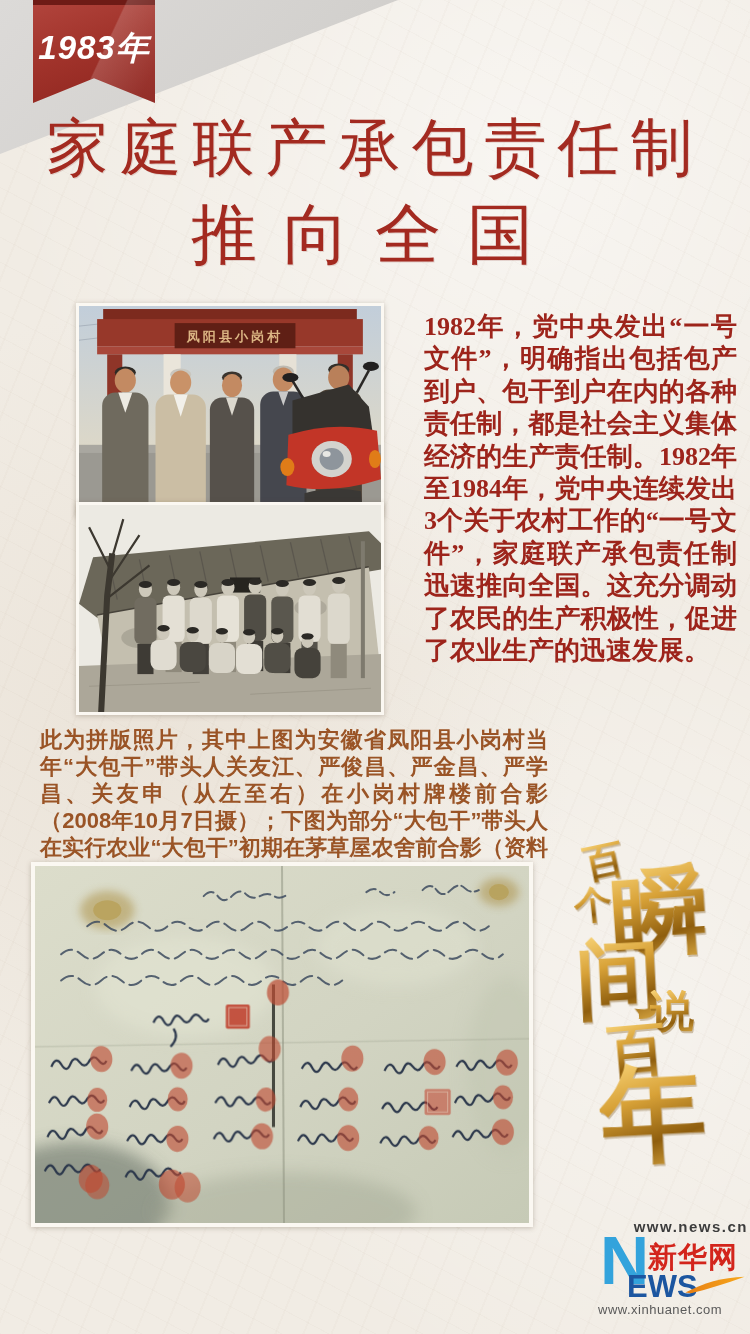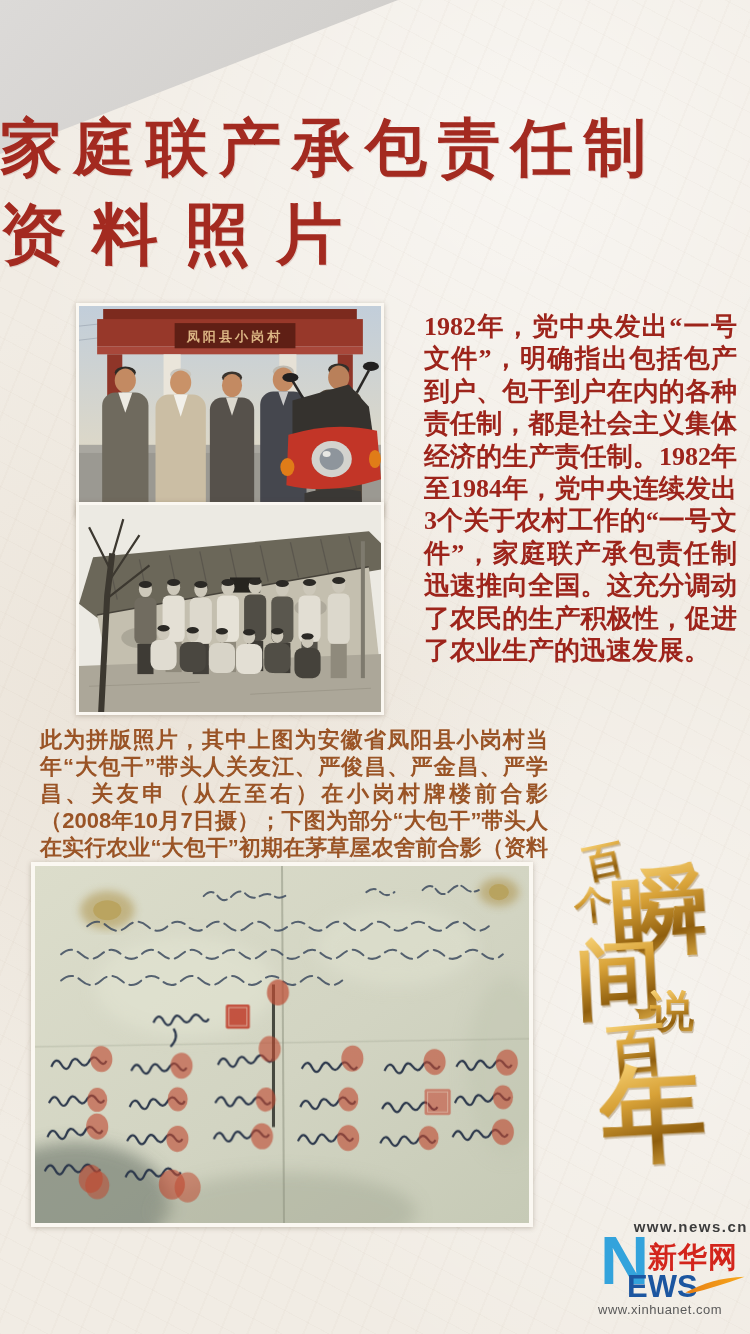--- a/index.html
+++ b/index.html
@@ -19,22 +19,22 @@
   .ribbon{position:absolute;left:33px;top:0;width:122px;height:103px;
     background:linear-gradient(160deg,#B2453D 0%,#A1332B 45%,#8C231D 100%);
     clip-path:polygon(0 0,100% 0,100% 100%,50% 76%,0 100%);
     filter:drop-shadow(0 3px 3px rgba(60,30,25,.35));}
   .ribbon .topbar{position:absolute;left:0;top:0;width:100%;height:5px;background:#6E1B16;}
   .ribbon .shine{position:absolute;left:0;top:0;width:100%;height:100%;
     background:linear-gradient(115deg,transparent 55%,rgba(255,255,255,.16) 56%,rgba(255,255,255,.05) 90%);}
   .ribbon .year{position:absolute;left:0;top:26px;width:100%;text-align:center;
     color:#FFFFFF;font-size:33px;font-weight:bold;font-style:italic;
     letter-spacing:1px;font-family:"Liberation Sans",sans-serif;}
-  .title{position:absolute;left:0;width:750px;text-align:left;color:#A32A20;
-    font-family:"Liberation Serif","DejaVu Serif",serif;font-weight:bold;
+  .title{position:absolute;left:0;width:750px;text-align:center;color:#A32A20;
+    font-family:"Liberation Serif","DejaVu Serif",serif;font-weight:normal;
     text-shadow:1px 1px 0 rgba(120,30,20,.15);}
   .title.l1{top:106px;font-size:62px;letter-spacing:11px;}
   .title.l2{top:190px;font-size:66px;letter-spacing:26px;}
   .photo{position:absolute;left:76px;width:302px;background:#FBF8F2;padding:3px;
     box-shadow:0 1px 5px rgba(90,70,50,.3);}
   .photo svg{display:block;width:302px;height:auto;}
   .photo.p1{top:287px;margin-top:16px;}
   .photo.p2{top:502px;}
   .article{position:absolute;left:424px;top:311px;width:313px;
     font-family:"Liberation Serif","DejaVu Serif",serif;font-weight:bold;
@@ -73,23 +73,28 @@
   .sg use{stroke:#2B374B;stroke-width:2.2;fill:none;}
   .sg ellipse{fill:#BF4A32;opacity:.62;}
 </style>
 </head>
 <body>
 
 <div class="page">
 
   <div class="gray-corner"></div>
 
+  <div class="ribbon">
+    <div class="topbar"></div>
+    <div class="shine"></div>
+    <div class="year">1983年</div>
+  </div>
 
   <div class="title l1">家庭联产承包责任制</div>
-  <div class="title l2">资料照片</div>
+  <div class="title l2">推向全国</div>
 
   <div class="photo p1">
     <svg viewBox="0 0 300 207">
       <defs>
         <linearGradient id="sky1" x1="0" y1="0" x2="0" y2="1">
           <stop offset="0" stop-color="#C2CEDA"></stop>
             <stop offset=".7" stop-color="#DDD8C8"></stop>
             <stop offset="1" stop-color="#E9DFC9"></stop>
         </linearGradient>
       </defs>

